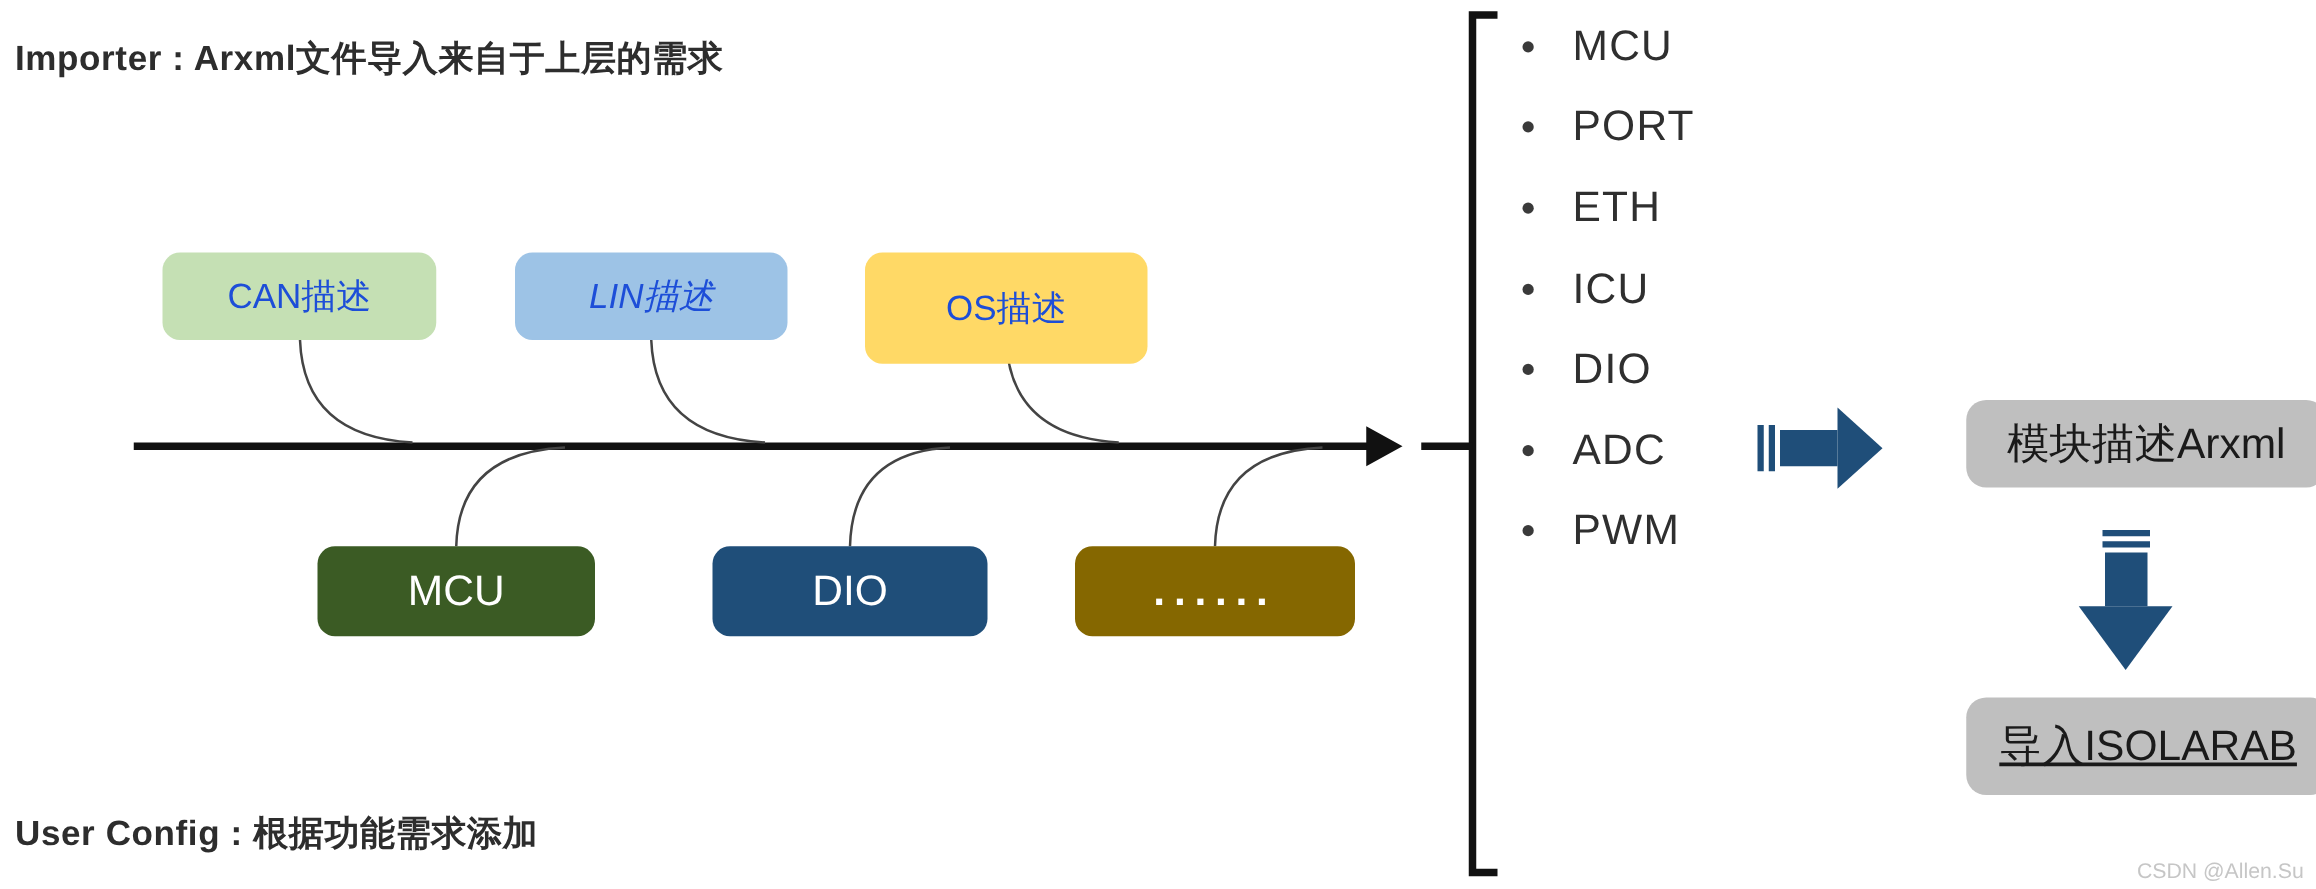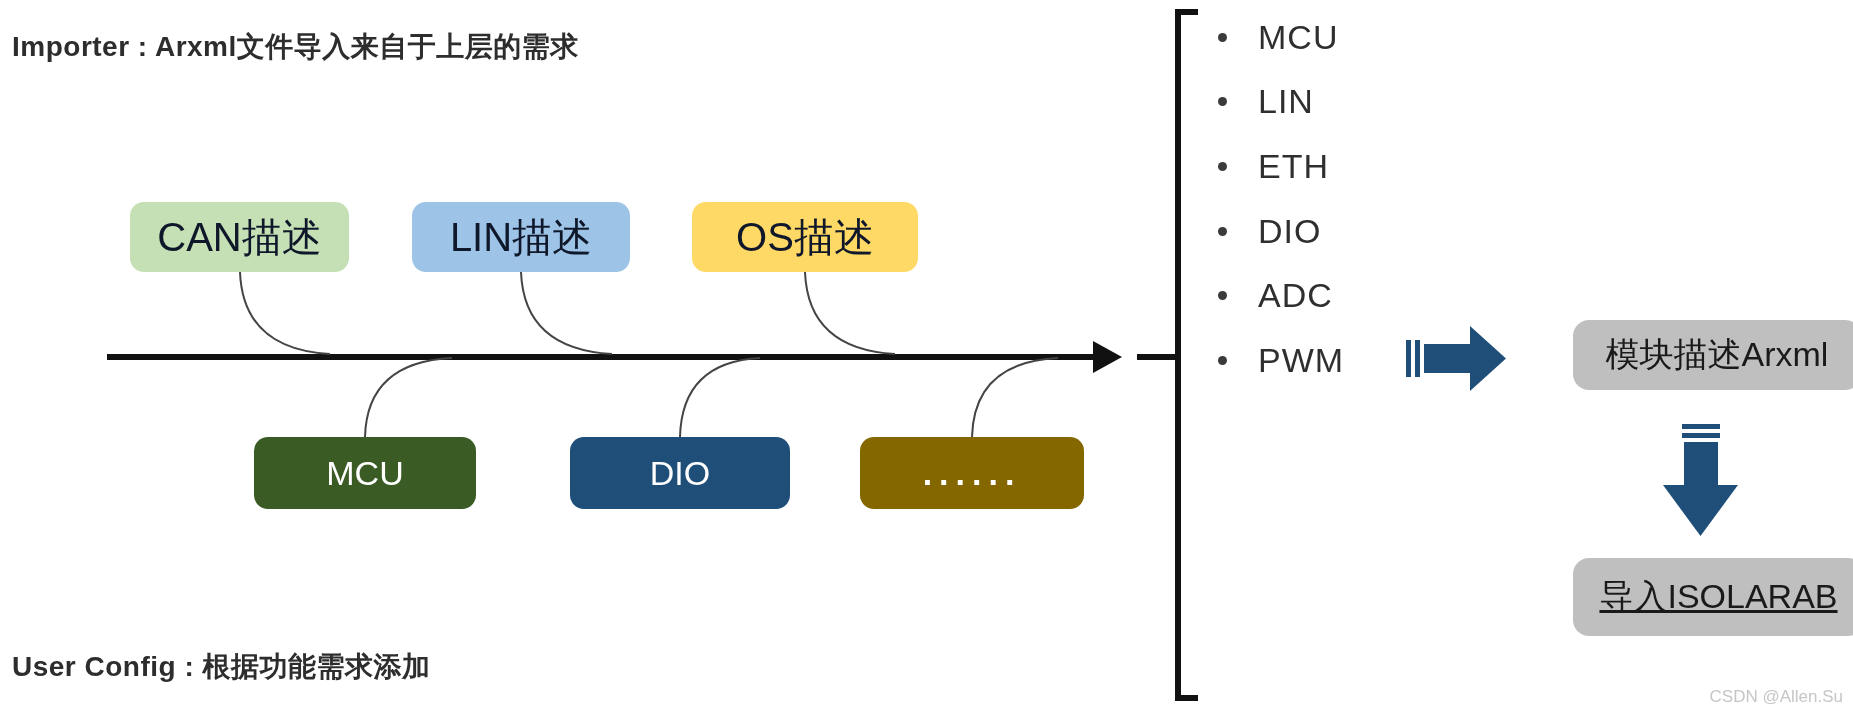--- a/index.html
+++ b/index.html
@@ -8,26 +8,26 @@
     overflow:hidden; font-family:"Liberation Sans","DejaVu Sans",sans-serif;
   }
   .title { position:absolute; font-weight:bold; color:#2d2d2d; font-size:28px; letter-spacing:0.5px; }
   .title.importer { left:12px; top:28px; }
   .title.userconfig { left:12px; top:648px; }
 
   .overlay { position:absolute; left:0; top:0; width:1853px; height:711px; }
 
   .fbox {
     position:absolute; display:flex; align-items:center; justify-content:center;
-    border-radius:14px; font-size:40px; color:#0f172a;
+    border-radius:14px; font-size:28px; color:#1d4ed8;
   }
   .fbox.dark { color:#ffffff; font-size:34px; }
   .box-can  { left:130px; top:202px; width:219px; height:70px; background:#c5e0b4; }
-  .box-lin  { left:412px; top:202px; width:218px; height:70px; background:#9dc3e6; }
-  .box-os   { left:692px; top:202px; width:226px; height:70px; background:#ffd966; }
+  .box-lin  { left:412px; top:202px; width:218px; height:70px; background:#9dc3e6;font-style:italic; }
+  .box-os   { left:692px; top:202px; width:226px; height:89px; background:#ffd966; }
   .box-mcu  { left:254px; top:437px; width:222px; height:72px; background:#3b5b24; }
   .box-dio  { left:570px; top:437px; width:220px; height:72px; background:#1f4e79; }
   .box-dots { left:860px; top:437px; width:224px; height:72px; background:#856700; letter-spacing:7px; font-weight:bold; }
 
   .module-list {
     position:absolute; left:1218px; top:5px; margin:0; padding:0; list-style:none;
   }
   .module-list li { height:64.6px; display:flex; align-items:center; }
   .module-list .bullet {
     width:9px; height:9px; border-radius:50%; background:#3a3a3a; margin-right:31px; flex:none;
@@ -94,25 +94,29 @@
   <div class="fbox dark box-dio">DIO</div>
   <div class="fbox dark box-dots">......</div>
 
   <ul class="module-list">
     <li>
         <span class="bullet"></span>
         <span class="mod-label">MCU</span>
       </li>
     <li>
         <span class="bullet"></span>
-        <span class="mod-label">LIN</span>
+        <span class="mod-label">PORT</span>
       </li>
     <li>
         <span class="bullet"></span>
         <span class="mod-label">ETH</span>
+      </li>
+    <li>
+        <span class="bullet"></span>
+        <span class="mod-label">ICU</span>
       </li>
     <li>
         <span class="bullet"></span>
         <span class="mod-label">DIO</span>
       </li>
     <li>
         <span class="bullet"></span>
         <span class="mod-label">ADC</span>
       </li>
     <li>

